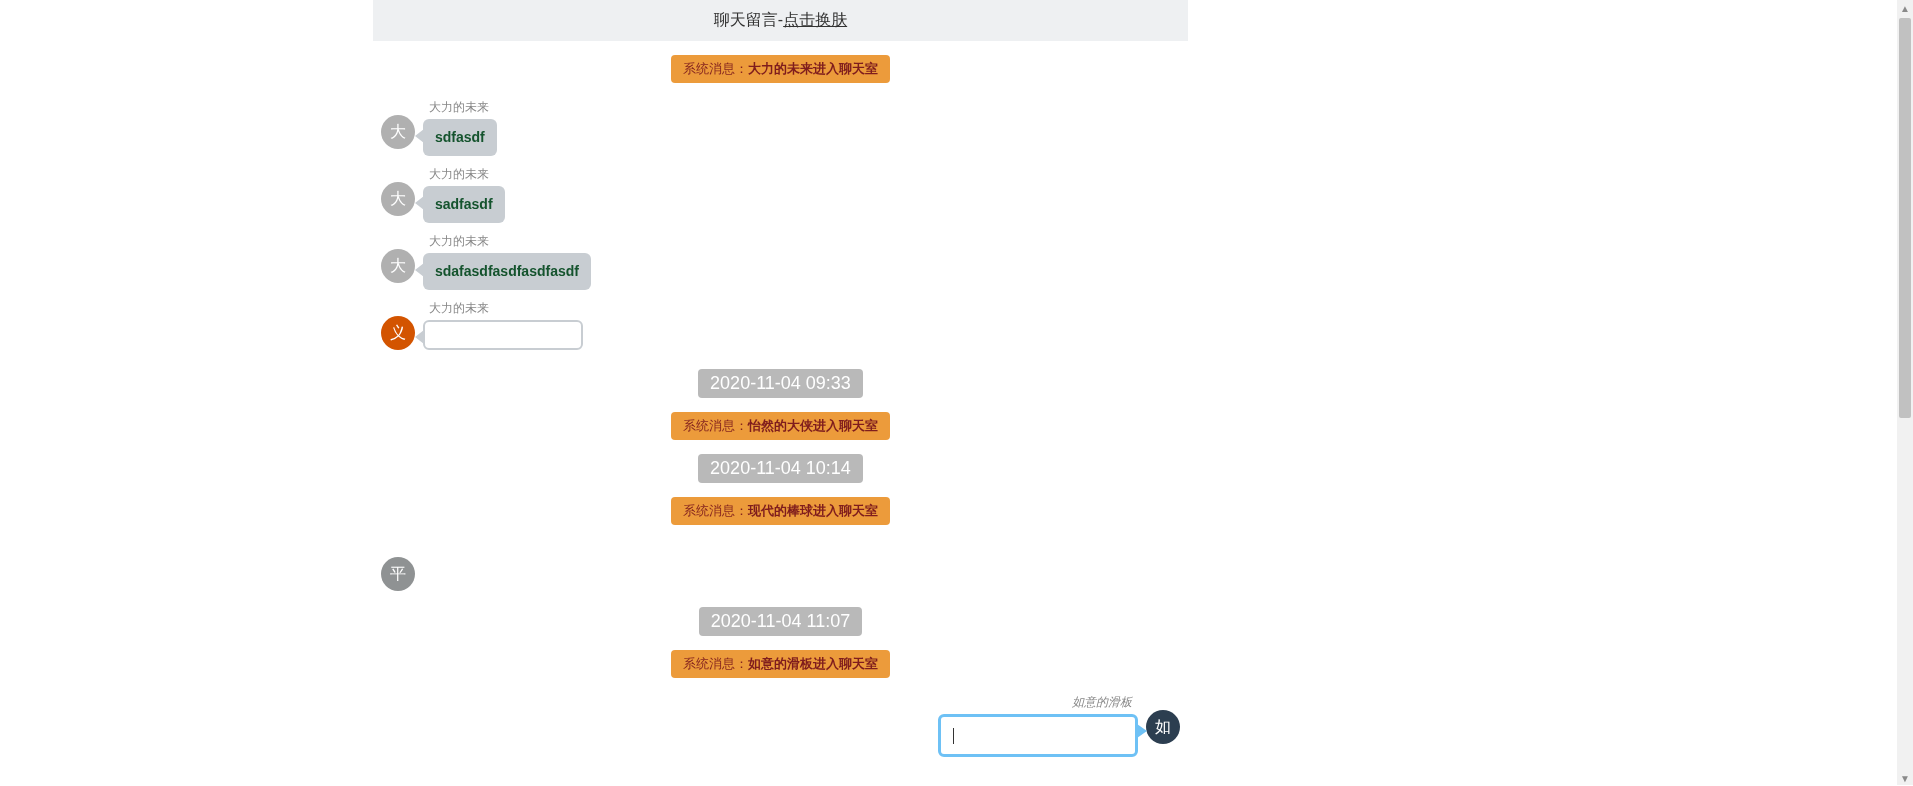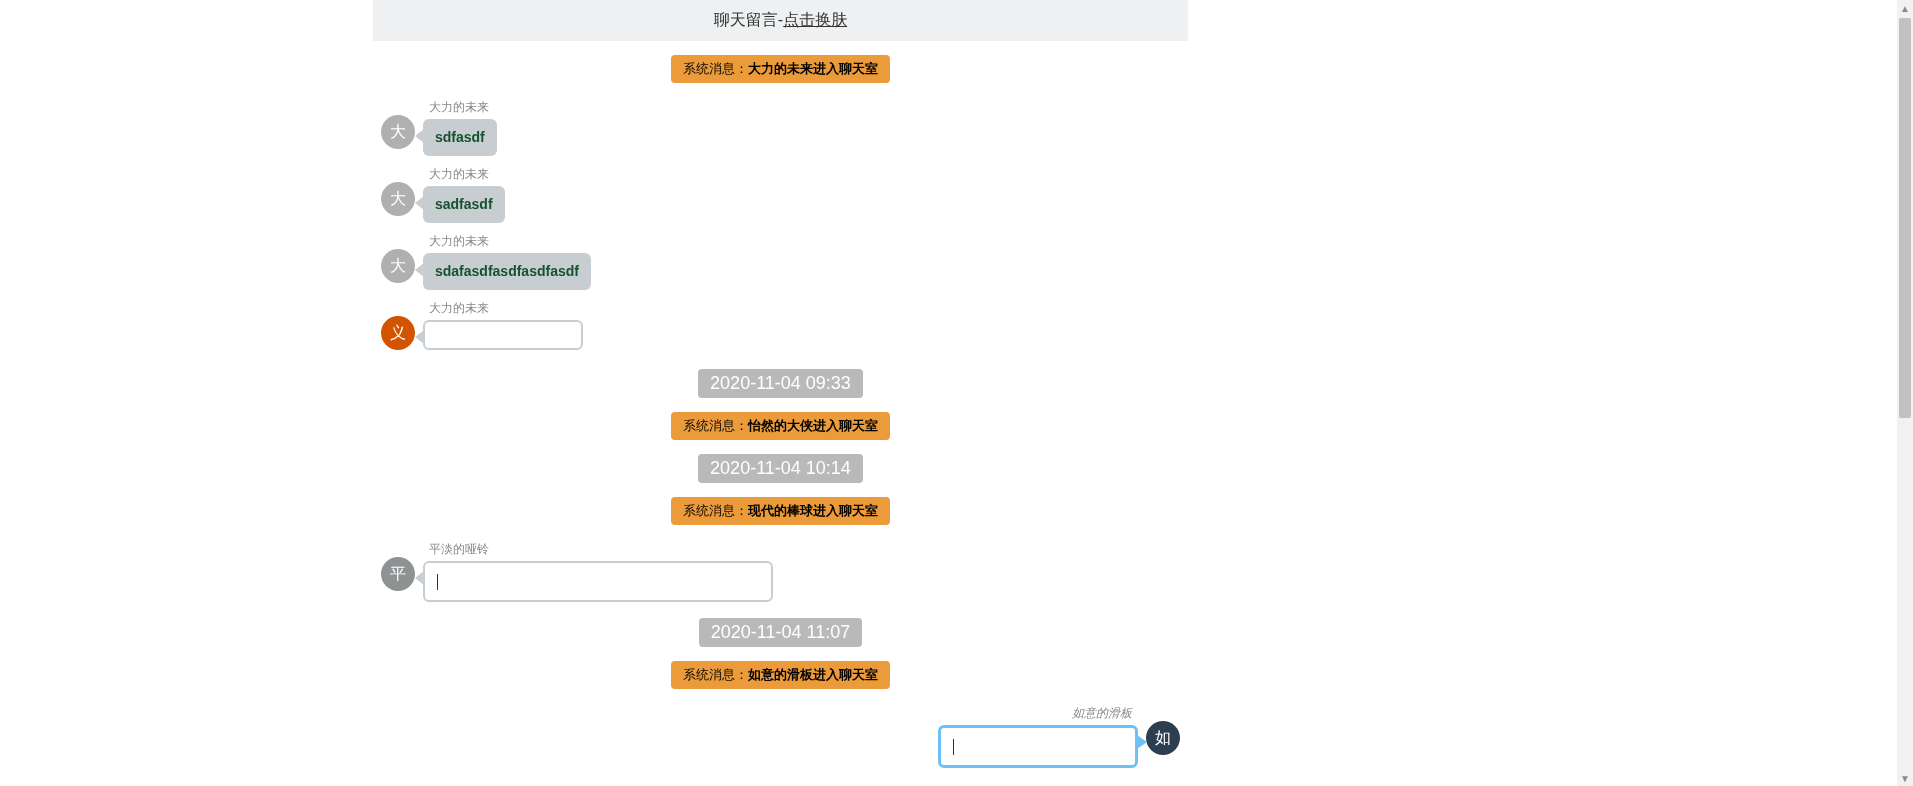--- a/index.html
+++ b/index.html
@@ -23,21 +23,21 @@
       color: #333;
       font-size: 16px;
     }
     .header-link { text-decoration: underline; color: #333; cursor: pointer; }
     .messages { padding-bottom: 20px; }
 
     .sys-block, .ts-block { text-align: center; margin: 14px 0; }
     .sys-pill {
       display: inline-block;
       background: #ec9b3b;
-      color: #000000;
+      color: #7f1d1d;
       border-radius: 4px;
       padding: 5px 12px;
       font-size: 13px;
     }
     .sys-label { opacity: 0.95; }
     .sys-label::after { content: "："; }
     .sys-text { font-weight: 600; }
     .ts-pill {
       display: inline-block;
       background: #b9b9b9;
@@ -138,21 +138,20 @@
         <div class="msg-row ">
           <div class="avatar av-orange">义</div>
           <div class="msg-col"><div class="username">大力的未来</div><div class="bubble-wrap tail-left tail-border"><div class="bubble bub-white"><span></span></div></div></div>
         </div>
         <div class="ts-block"><span class="ts-pill">2020-11-04 09:33</span></div>
         <div class="sys-block"><span class="sys-pill"><span class="sys-label">系统消息</span><span class="sys-text">怡然的大侠进入聊天室</span></span></div>
         <div class="ts-block"><span class="ts-pill">2020-11-04 10:14</span></div>
         <div class="sys-block"><span class="sys-pill"><span class="sys-label">系统消息</span><span class="sys-text">现代的棒球进入聊天室</span></span></div>
         <div class="msg-row ">
           <div class="avatar av-graydk">平</div>
-          <div class="msg-col"><div class="username">平淡的哑铃</div><div class="bubble-wrap tail-left tail-border"><div class="bubble bub-white-wide"><span class="cursor-bar"></span><span></span></div></div></div>
         </div>
         <div class="ts-block"><span class="ts-pill">2020-11-04 11:07</span></div>
         <div class="sys-block"><span class="sys-pill"><span class="sys-label">系统消息</span><span class="sys-text">如意的滑板进入聊天室</span></span></div>
         <div class="msg-row right">
           <div class="avatar av-navy">如</div>
           <div class="msg-col"><div class="username">如意的滑板</div><div class="bubble-wrap tail-right"><div class="bubble bub-self"><span class="cursor-bar"></span><span></span></div></div></div>
         </div>
       </div>
   </div>
 

